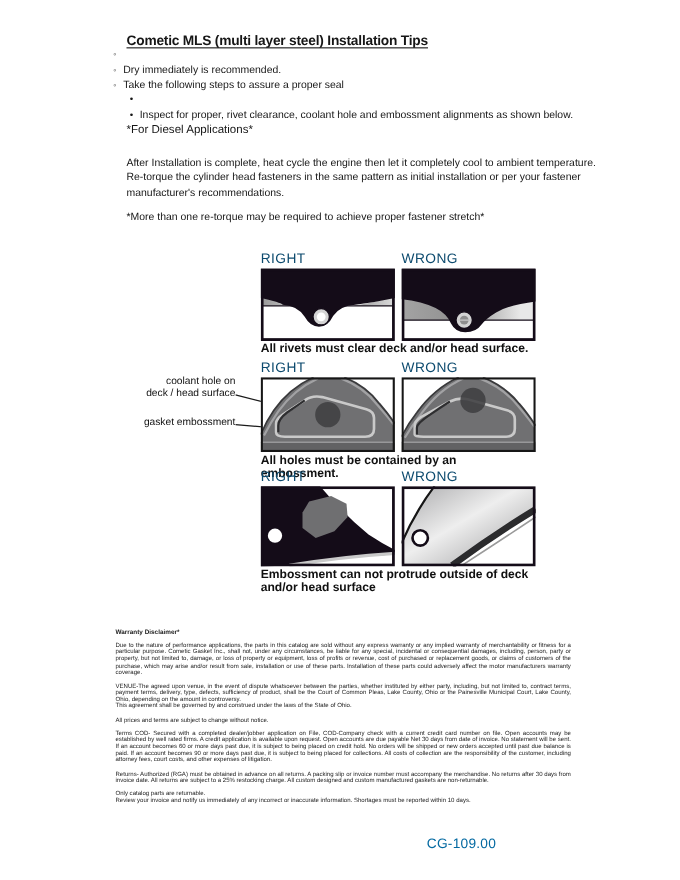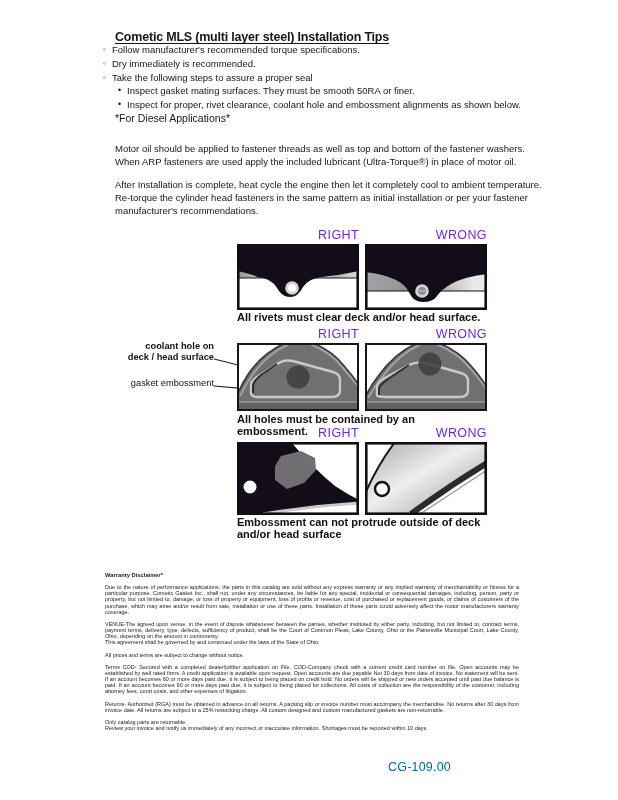--- a/index.html
+++ b/index.html
@@ -18,21 +18,21 @@
   .tip-row.sub{margin-left:15px;}
   .tip-row.sub .marker{font-size:9px;}
 
   
   .diesel{position:absolute;left:115px;top:112px;width:428px;font-size:9.5px;line-height:13.2px;}
   .diesel h2{font-size:10.5px;font-weight:normal;margin:0 0 17px 0;}
   .diesel p{margin:0 0 9px 0;}
   .diesel p.note{margin-top:3px;}
 
   
-  .dg-label{position:absolute;width:122px;text-align:right;font-size:12.5px;letter-spacing:0.4px;color:#6d28d9;}
+  .dg-label{position:absolute;width:122px;text-align:left;font-size:12.5px;letter-spacing:0.4px;color:#0c4a6e;}
   .dg-box{position:absolute;width:122px;}
   .dg-box svg{display:block;}
   .dg-caption{position:absolute;font-size:11px;font-weight:bold;color:#111;line-height:11.5px;}
 
   
   .side-label{position:absolute;left:98px;width:116px;text-align:right;font-size:9.3px;line-height:10.5px;color:#111;}
   .leader-svg{position:absolute;left:214px;top:352px;}
 
   
   .warranty{position:absolute;left:105px;top:572px;width:414px;font-size:5.5px;line-height:6.15px;text-align:justify;color:#222;}
@@ -45,44 +45,42 @@
 </head>
 <body>
 
 <div id="page">
 
   <h1 class="doc-title">Cometic MLS (multi layer steel) Installation Tips</h1>
 
   <div class="tips">
     <div class="tip-row">
       <span class="marker">◦</span>
-      <span>Follow manufacturer's recommended torque specifications.</span>
     </div>
     <div class="tip-row">
       <span class="marker">◦</span>
       <span>Dry immediately is recommended.</span>
     </div>
     <div class="tip-row">
       <span class="marker">◦</span>
       <span>Take the following steps to assure a proper seal</span>
     </div>
     <div class="tip-row sub">
       <span class="marker">•</span>
-      <span>Inspect gasket mating surfaces.  They must be smooth 50RA or finer.</span>
     </div>
     <div class="tip-row sub">
       <span class="marker">•</span>
       <span>Inspect for proper, rivet clearance, coolant hole and embossment alignments as shown below.</span>
     </div>
   </div>
 
   <div class="diesel">
     <h2>*For Diesel Applications*</h2>
-    <p>Motor oil should be applied to fastener threads as well as top and bottom of the fastener washers. When ARP fasteners are used apply the included lubricant (Ultra-Torque®) in place of motor oil.</p>
     <p>After Installation is complete, heat cycle the engine then let it completely cool to ambient temperature. Re-torque the cylinder head fasteners in the same pattern as initial installation or per your fastener manufacturer's recommendations.</p>
+    <p class="note">*More than one re-torque may be required to achieve proper fastener stretch*</p>
   </div>
 
   <div class="dg-label" style="left:237px;top:228px;">RIGHT</div>
   <div class="dg-label" style="left:365px;top:228px;">WRONG</div>
 
   <div class="dg-box" style="left:237px;top:244px;">
     <svg width="122" height="66" viewBox="0 0 122 66">
       <defs>
         <linearGradient id="g1" x1="0" y1="0" x2="1" y2="0">
           <stop offset="0" stop-color="#9a9a9a"></stop>
@@ -118,21 +116,21 @@
       <line x1="51" y1="47" x2="63" y2="47" stroke="#c7c7c7" stroke-width="1"></line>
       <rect x="1.3" y="1.3" width="119.4" height="63.4" fill="none" stroke="#140c18" stroke-width="2.6"></rect>
     </svg>
   </div>
 
   <div class="dg-caption" style="left:237px;top:312px;width:250px;">All rivets must clear deck and/or head surface.</div>
 
   <div class="dg-label" style="left:237px;top:327px;">RIGHT</div>
   <div class="dg-label" style="left:365px;top:327px;">WRONG</div>
 
-  <div class="side-label" style="top:341px;font-weight:bold;">
+  <div class="side-label" style="top:341px;">
     <div>coolant hole on</div>
     <div>deck / head surface</div>
   </div>
   <div class="side-label" style="top:378px;">gasket embossment</div>
 
   <svg class="leader-svg" width="92" height="46" viewBox="0 0 92 46">
     <line x1="0" y1="7" x2="80" y2="27" stroke="#1a1a1a" stroke-width="1.1"></line>
     <line x1="0" y1="34" x2="47" y2="38" stroke="#1a1a1a" stroke-width="1.1"></line>
   </svg>
 

